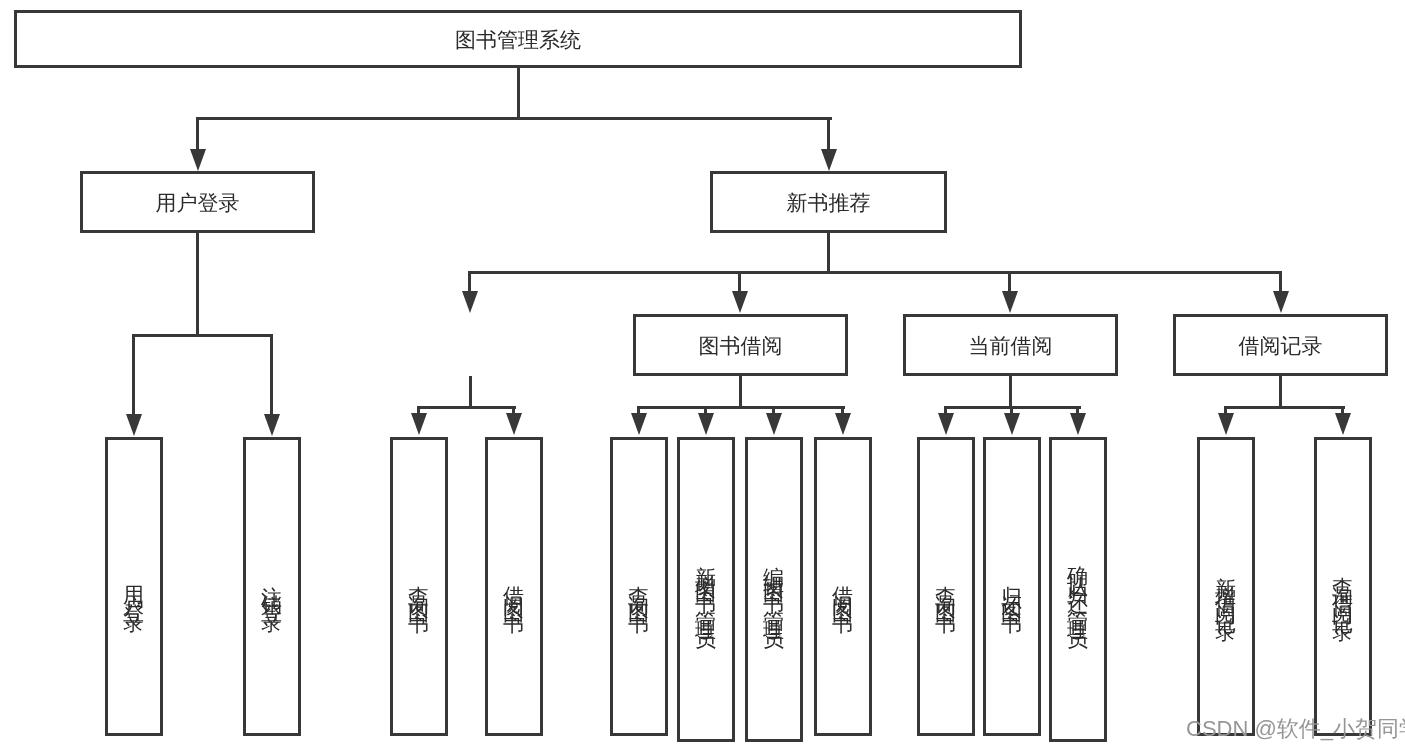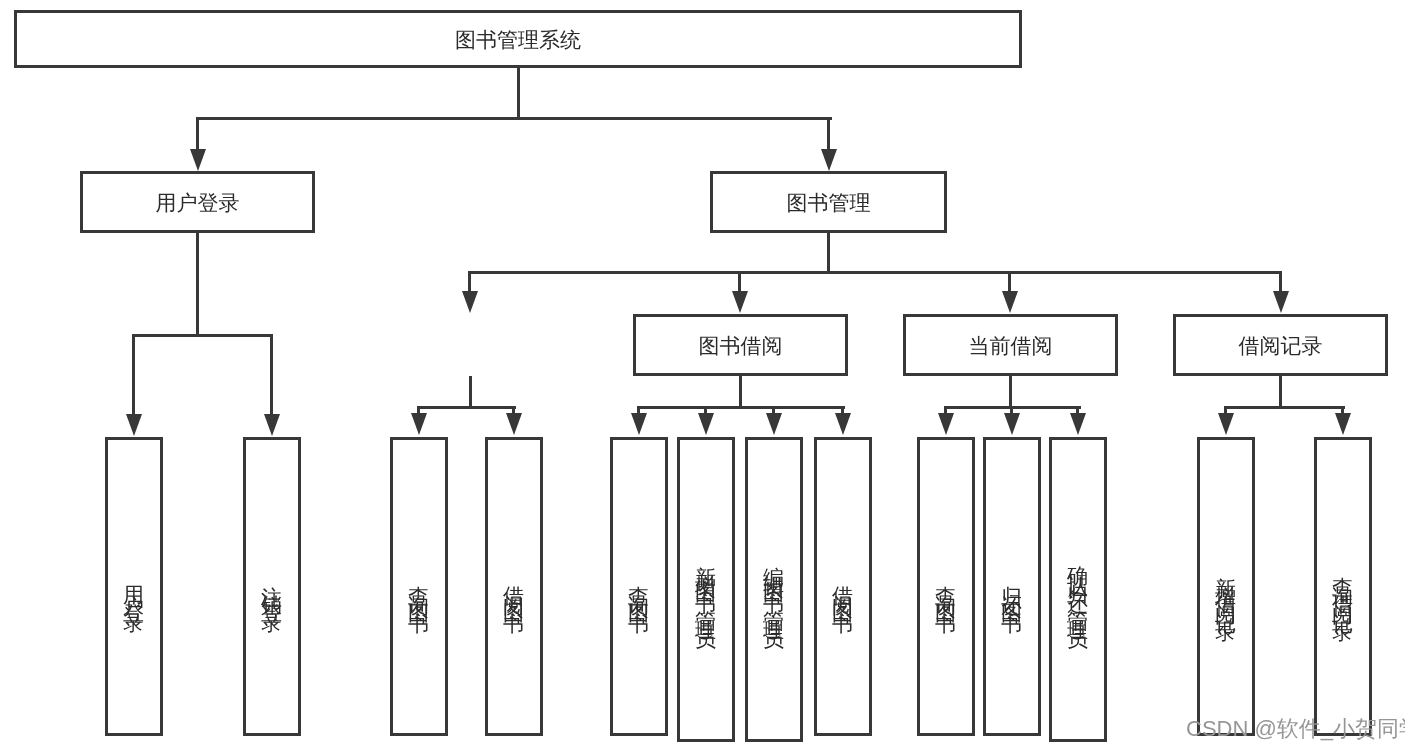--- a/index.html
+++ b/index.html
@@ -62,21 +62,21 @@
   <div class="ln" style="left:196px;top:117px;width:636px;height:3px"></div>
   <div class="ln" style="left:196px;top:120px;width:3px;height:30px"></div>
   <div class="arrow" style="left:190px;top:149px"></div>
   <div class="ln" style="left:827px;top:120px;width:3px;height:30px"></div>
   <div class="arrow" style="left:821px;top:149px"></div>
 
   <div class="node" style="left:80px;top:171px;width:235px;height:62px">
     <span class="hlabel">用户登录</span>
   </div>
   <div class="node" style="left:710px;top:171px;width:237px;height:62px">
-    <span class="hlabel">图书管理</span>
+    <span class="hlabel">新书推荐</span>
   </div>
 
   <div class="ln" style="left:196px;top:233px;width:3px;height:101px"></div>
   <div class="ln" style="left:132px;top:334px;width:141px;height:3px"></div>
   <div class="ln" style="left:132px;top:337px;width:3px;height:77px"></div>
   <div class="arrow" style="left:126px;top:414px"></div>
   <div class="ln" style="left:270px;top:337px;width:3px;height:77px"></div>
   <div class="arrow" style="left:264px;top:414px"></div>
 
   <div class="ln" style="left:827px;top:233px;width:3px;height:41px"></div>

